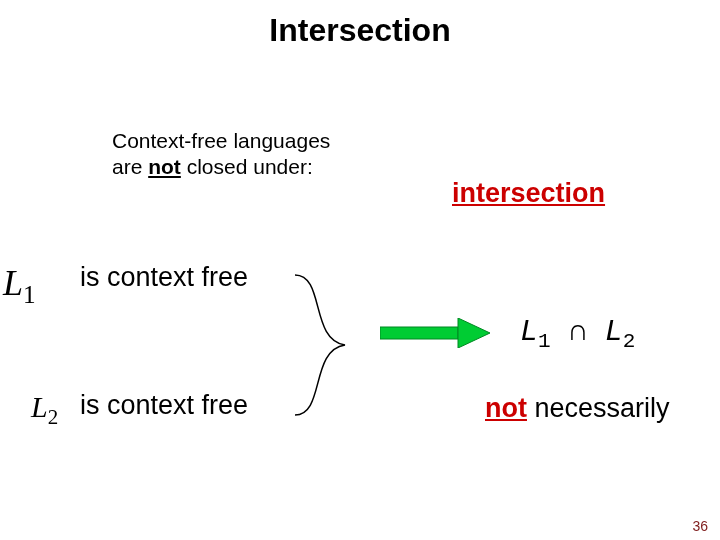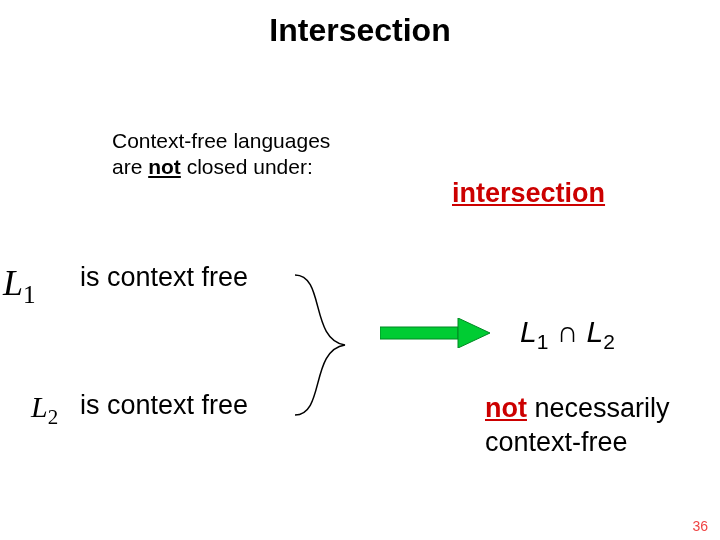--- a/index.html
+++ b/index.html
@@ -72,21 +72,21 @@
   .l2-text {
     position: absolute;
     top: 390px;
     left: 80px;
     font-size: 27px;
   }
   .inter {
     position: absolute;
     top: 315px;
     left: 520px;
-    font-family: Liberation Sans, sans-serif;
+    font-family: Liberation Mono, monospace;
     font-style: italic;
     font-size: 30px;
   }
   .conclusion {
     position: absolute;
     top: 392px;
     left: 470px;
     font-size: 27px;
     line-height: 1.25;
     margin-left: 15px;
@@ -95,21 +95,21 @@
     color: #cc0000;
     text-decoration: underline;
     font-weight: bold;
   }
   .pagenum {
     position: absolute;
     bottom: 6px;
     right: 12px;
     font-family: Arial, sans-serif;
     font-size: 14px;
-    color: #ef4444;
+    color: #7f1d1d;
   }
   
   .brace {
     position: absolute;
     top: 270px;
     left: 290px;
     width: 70px;
     height: 150px;
     pointer-events: none;
   }
@@ -153,16 +153,15 @@
   <rect x="0" y="9" width="78" height="12" fill="#00cc33" stroke="#008822" stroke-width="1"></rect>
   <polygon points="78,0 110,15 78,30" fill="#00cc33" stroke="#008822" stroke-width="1"></polygon>
 </svg>
 
 <div class="inter">
   <span>L</span><sub>1</sub><span style="font-style:normal;"> ∩ </span><span>L</span><sub>2</sub>
 </div>
 
 <div class="conclusion">
   <span class="not">not</span><span> necessarily</span><br>
-  <span>context-free</span>
 </div>
 
 <div class="pagenum">36</div>
 
 </body></html>

